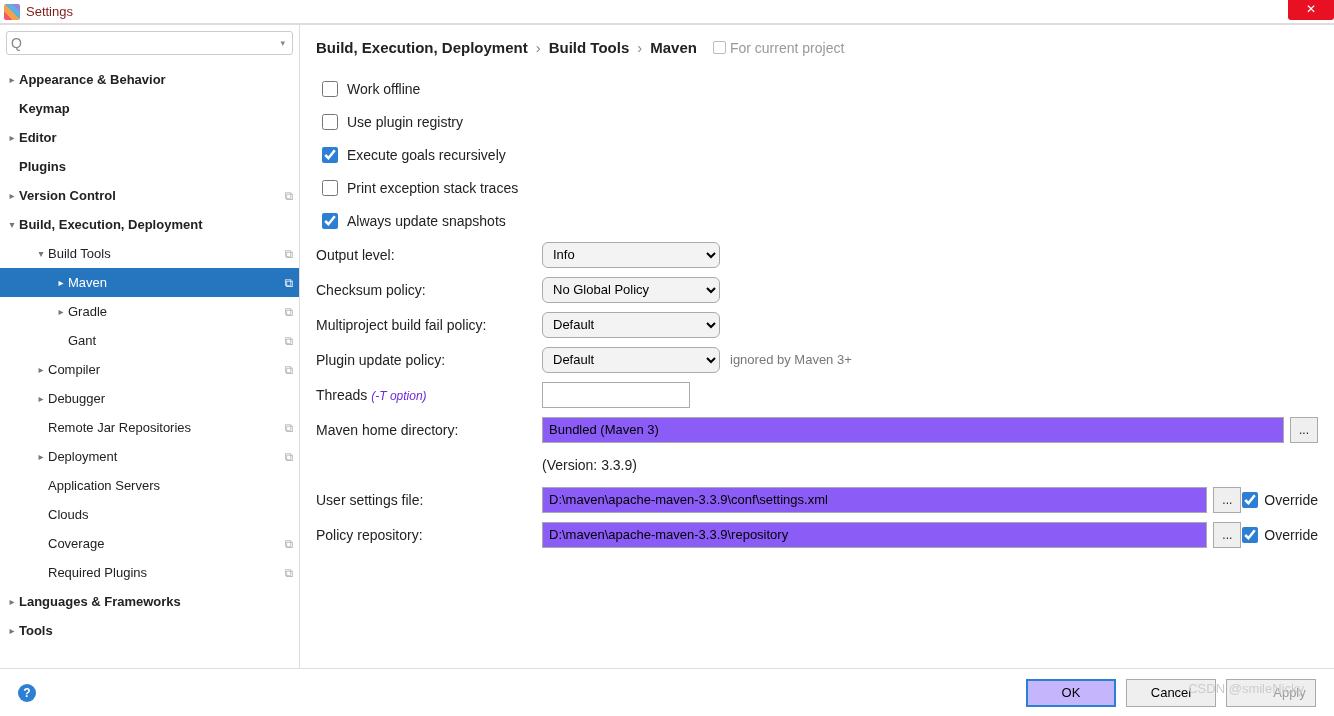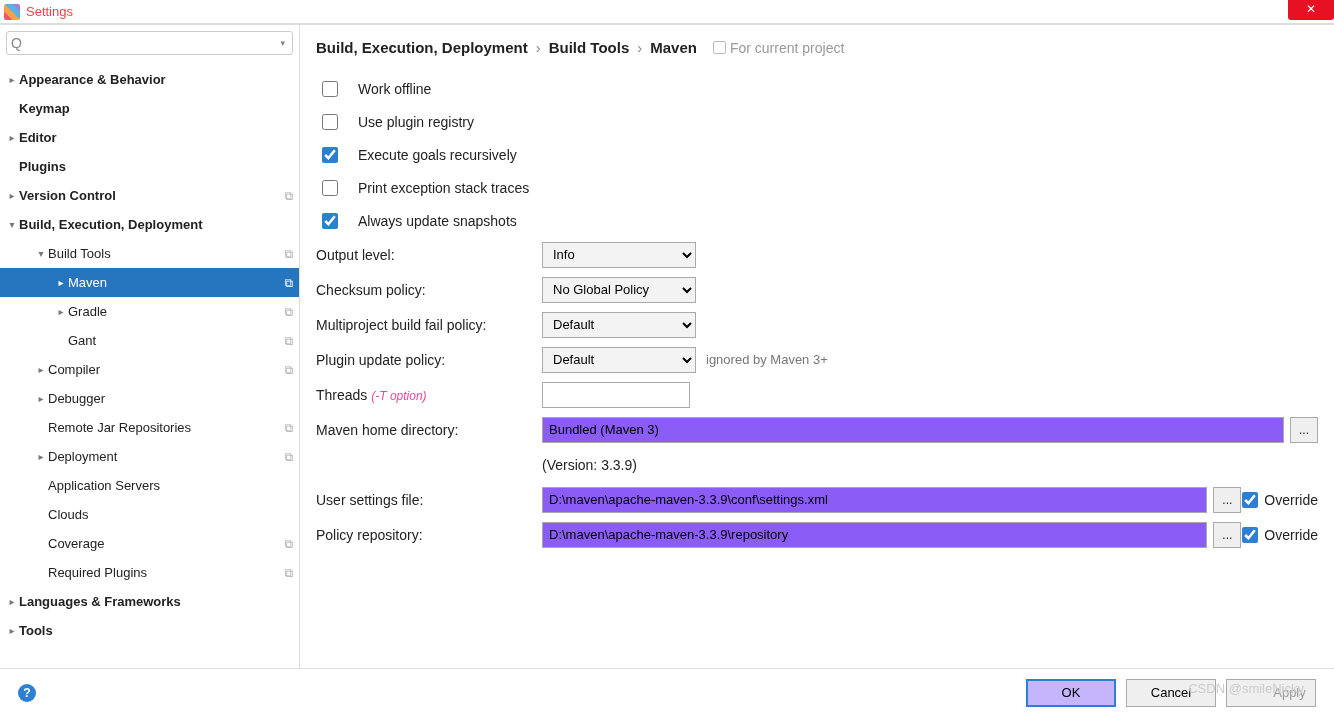--- a/index.html
+++ b/index.html
@@ -1,20 +1,20 @@
 <!DOCTYPE html>
 <html><head>
 <meta charset="utf-8">
 <style>
 * { box-sizing: border-box; margin: 0; padding: 0; font-family: "Segoe UI", Arial, sans-serif; }
 body { background:#f0f0f0; width:1334px; height:716px; overflow:hidden; font-size:13px; color:#222; }
 
 .titlebar { height:24px; background:#fff; border-bottom:1px solid #ddd; display:flex; align-items:center; padding:0 4px; position:relative; }
 .titlebar .app-icon { width:16px; height:16px; margin-right:6px; display:inline-block; background:linear-gradient(45deg,#f55569 25%,#f8a047 25%,#f8a047 50%,#5bb2e2 50%,#5bb2e2 75%,#a37de0 75%); border-radius:2px; }
-.titlebar .title { color:#ef4444; }
+.titlebar .title { color:#7f1d1d; }
 .titlebar .close-btn { position:absolute; right:0; top:-2px; width:46px; height:22px; background:#e81123; color:#fff; display:flex; align-items:center; justify-content:center; font-size:12px; border-bottom-left-radius:3px; border-bottom-right-radius:3px;}
 
 .content { display:flex; height:644px; background:#fff; border-top:1px solid #ddd;}
 .sidebar { width:300px; border-right:1px solid #ddd; display:flex; flex-direction:column; }
 .searchbox { padding:6px 6px 4px 6px; }
 .searchbox .inner { border:1px solid #ccc; border-radius:3px; display:flex; align-items:center; height:24px; background:#fff; padding:0 4px; }
 .searchbox .search-icon { color:#888; font-size:14px; margin-right:4px; }
 .searchbox input { border:none; outline:none; flex:1; font-size:13px; }
 .searchbox .chev { color:#888; font-size:9px; padding:0 3px; }
 
@@ -33,29 +33,29 @@
 .lvl1 { padding-left:34px; }
 .lvl2 { padding-left:54px; }
 
 .main { flex:1; display:flex; flex-direction:column; padding:14px 16px 0 16px; overflow:auto; }
 .breadcrumb { display:flex; align-items:center; gap:4px; font-size:15px; margin-bottom:16px; flex-wrap:wrap;}
 .breadcrumb .seg { font-weight:600; }
 .breadcrumb .sep { color:#888; padding:0 4px; }
 .breadcrumb .hint { color:#999; font-weight:400; font-size:14px; margin-left:12px; display:flex; align-items:center; gap:4px;}
 .hint-icon { width:13px; height:13px; border:1px solid #bbb; border-radius:2px; display:inline-block;}
 
-.checkrow { display:flex; align-items:center; height:33px; padding-left:6px; gap:20px; }
+.checkrow { display:flex; align-items:center; height:33px; padding-left:6px; gap:9px; }
 .checkrow input[type=checkbox]{ width:16px; height:16px; accent-color:#2d7fd3;}
 .checkrow label { font-size:14px;}
 
 .formrow { display:flex; align-items:center; min-height:35px; padding-left:0; }
 .formrow .fl { width:226px; font-size:14px; }
-.formrow .hint-text { color:#ec4899; font-style:italic; font-size:12px; }
+.formrow .hint-text { color:#6d28d9; font-style:italic; font-size:12px; }
 .formrow select, .formrow input[type=text]{ height:26px; border:1px solid #aaa; background:#f3f3f3; font-size:13px; padding:0 6px;}
-.formrow select { width:154px; }
+.formrow select { width:178px;border-radius:6px; }
 .formrow input.wide { flex:1; background:#8b5cf6;}
 .formrow .note { color:#777; font-size:13px; margin-left:10px;}
 .browse-btn { width:28px; height:26px; border:1px solid #aaa; background:#efefef; margin-left:6px; display:flex; align-items:center; justify-content:center; font-size:12px;}
 .override { display:flex; align-items:center; gap:6px; margin-left:1px; font-size:14px;}
 .override input { width:16px; height:16px; accent-color:#2d7fd3;}
 
 .footer { height:48px; border-top:1px solid #ddd; display:flex; align-items:center; padding:0 18px; background:#fff;}
 .help-btn { width:18px; height:18px; border-radius:9px; background:#2d7fd3; color:#fff; display:flex; align-items:center; justify-content:center; font-size:12px; font-weight:bold;}
 .footer-spacer { flex:1; }
 .footer button { width:90px; height:28px; margin-left:10px; border:1px solid #aaa; background:#efefef; font-size:13px;}

